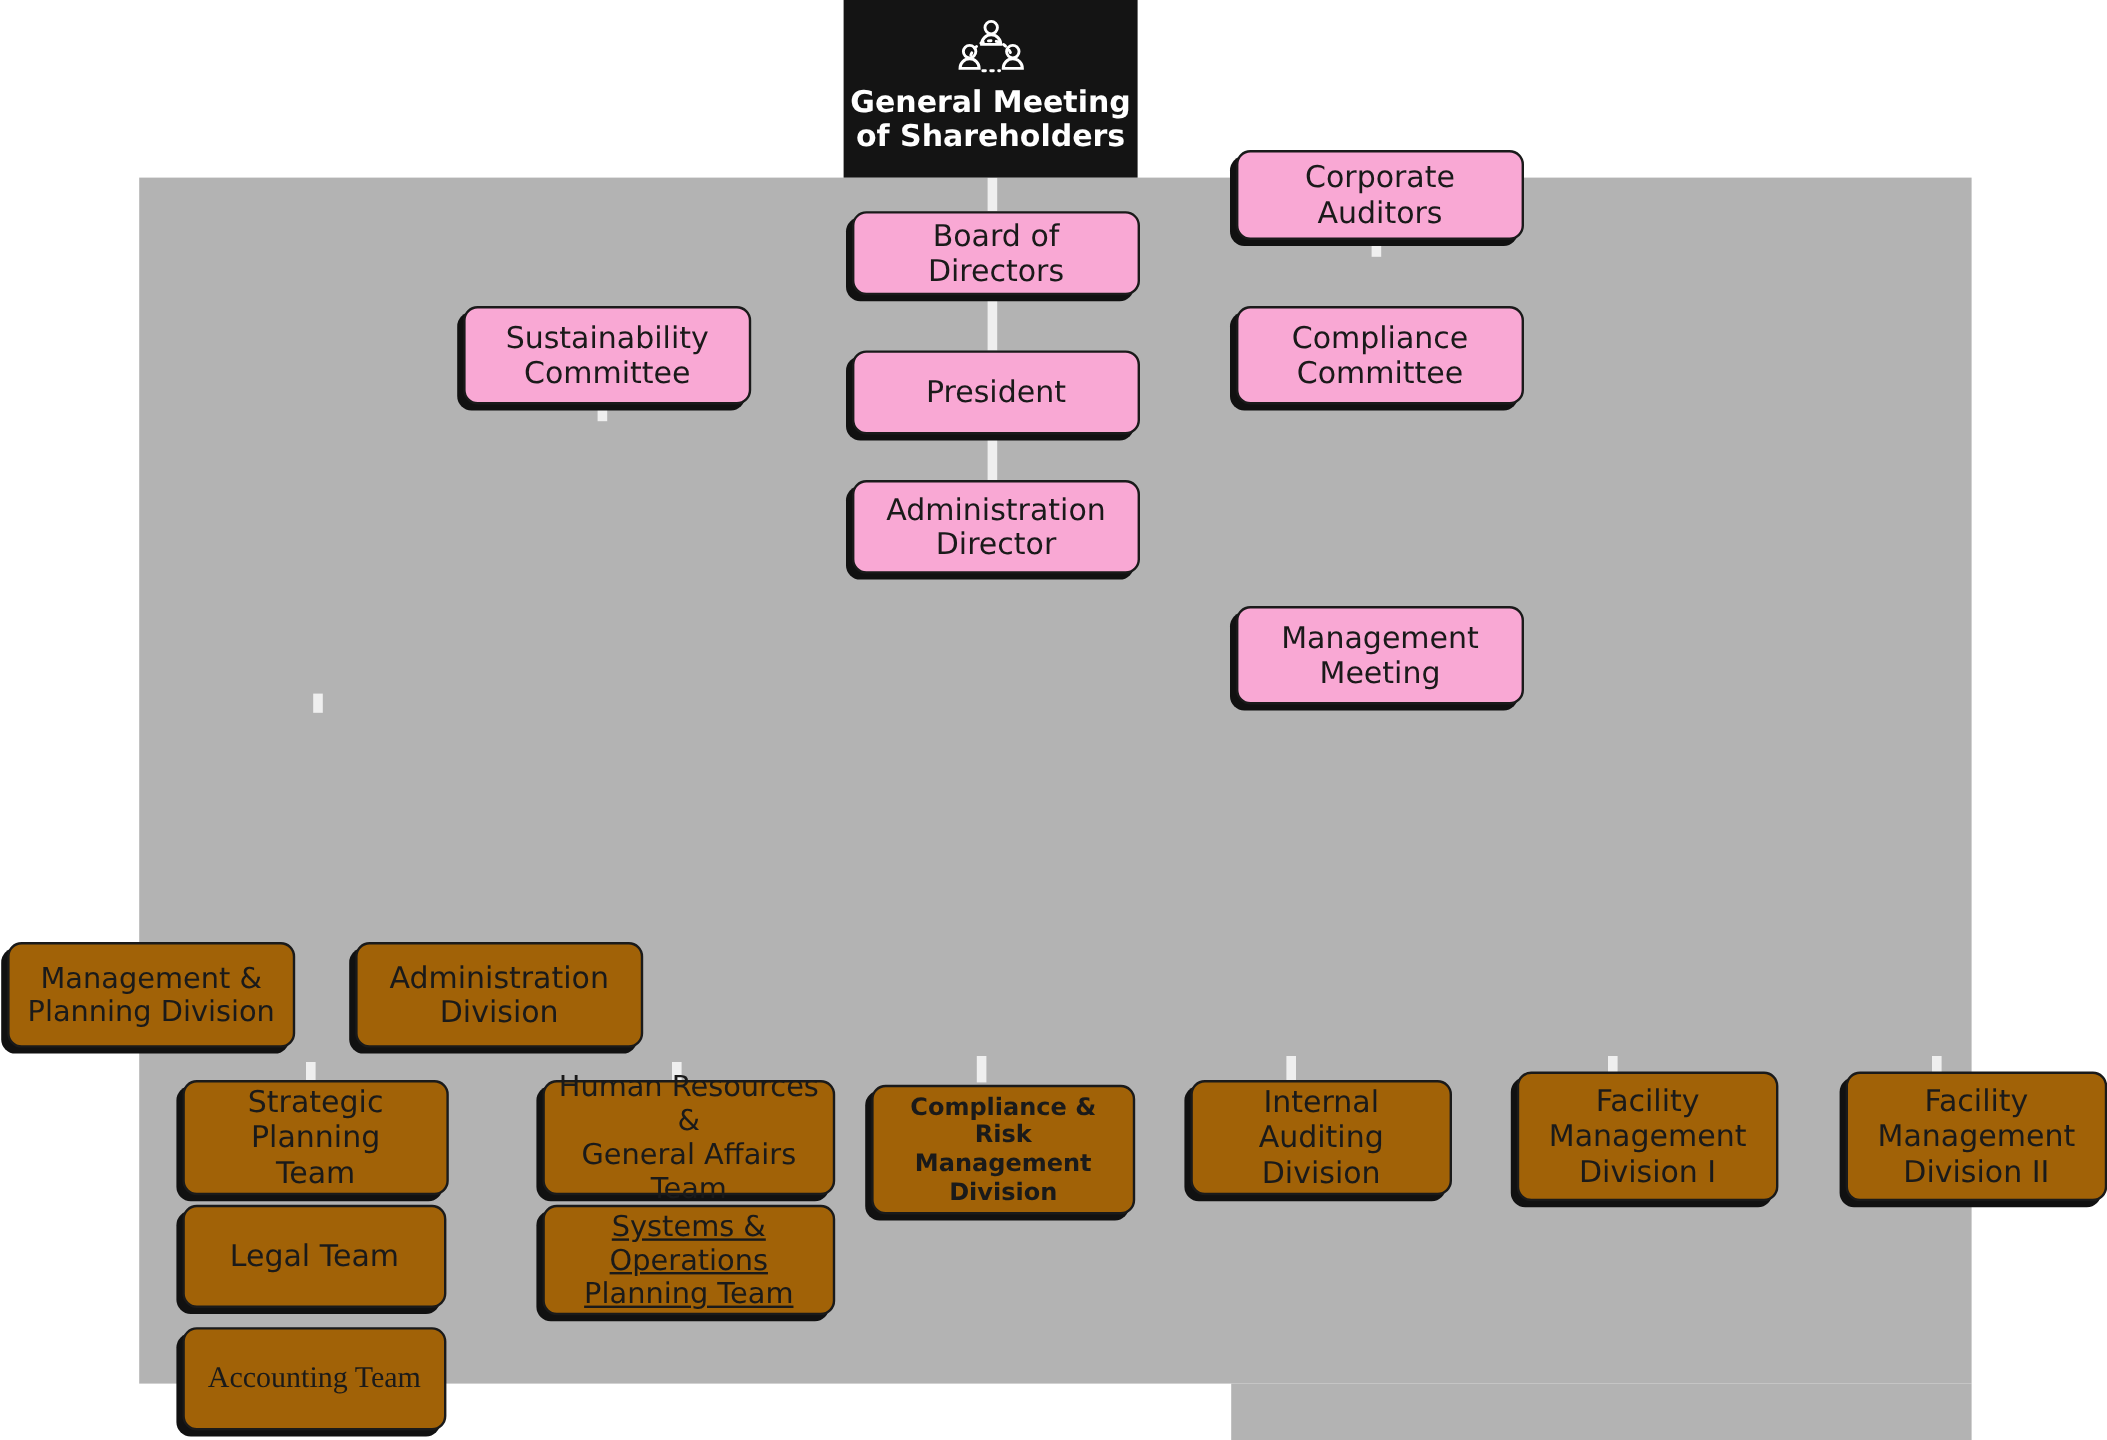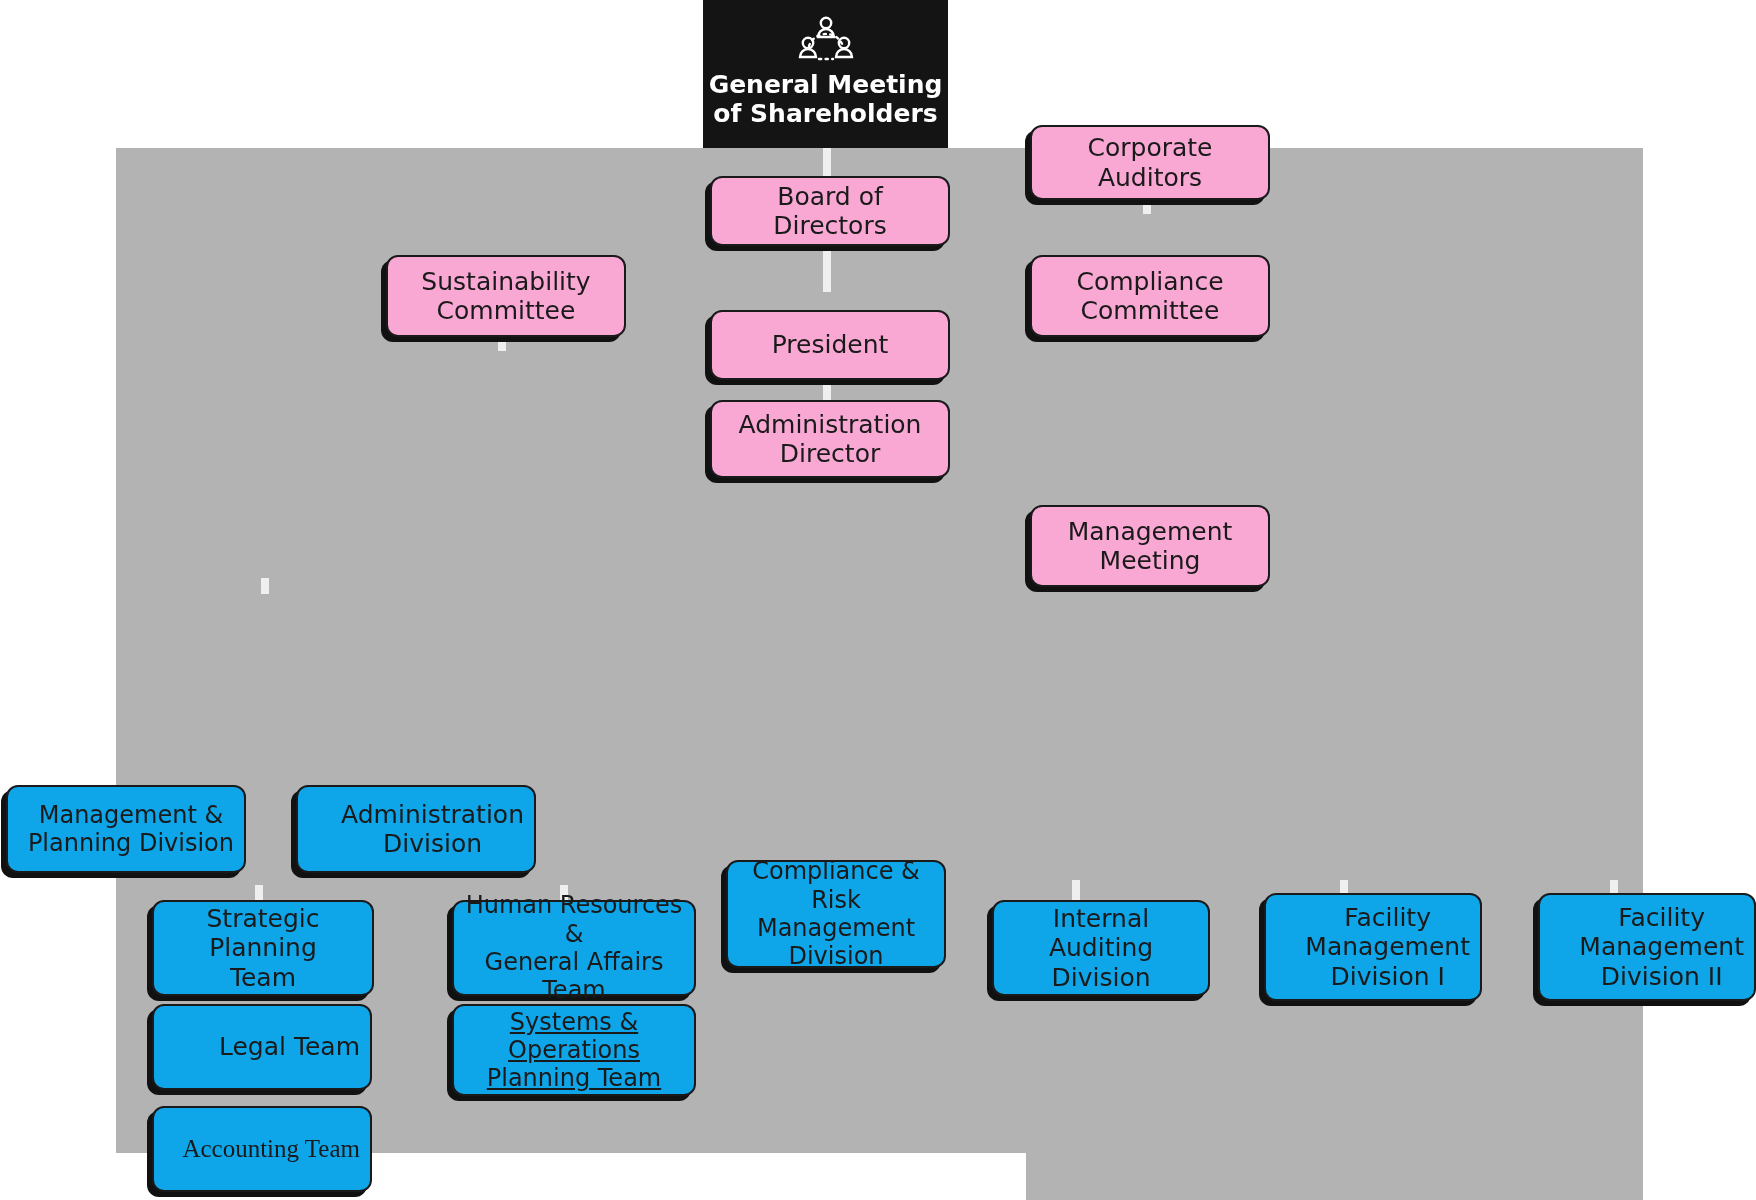--- a/index.html
+++ b/index.html
@@ -52,21 +52,21 @@
     box-shadow: -5px 5px 0 0 #111111;
     display: flex;
     align-items: center;
     justify-content: center;
     text-align: center;
     color: #1a1a1a;
     font-size: 25px;
     line-height: 1.18;
     padding: 4px 10px;
   }
-  .node.plain-white { background: #0ea5e9; justify-content: flex-end; }
+  .node.plain-white { background: #a16207; }
 
   
   #node-shareholders {
     position: absolute;
     left: 703px;
     top: 0px;
     width: 245px;
     height: 148px;
     background: #141414;
     display: flex;
@@ -127,21 +127,21 @@
         <path d="M39 43 a8 8 0 0 1 16 0 z" fill="none"></path>
       </svg>
     </span>
     <div class="hero-label">General Meeting
 of Shareholders</div>
   </div>
 
   <div class="node" style="left:710px; top:176px; width:240px; height:70px;align-items:center;">
     <span style="white-space:pre-line">Board of Directors</span>
   </div>
-  <div class="node" style="left:710px; top:292px; width:240px; height:70px;margin-top:18px;">
+  <div class="node" style="left:710px; top:292px; width:240px; height:70px;">
     <span style="white-space:pre-line">President</span>
   </div>
   <div class="node" style="left:710px; top:400px; width:240px; height:78px;">
     <span style="white-space:pre-line">Administration
 Director</span>
   </div>
 
   <div class="node" style="left:386px; top:255px; width:240px; height:82px;">
     <span style="white-space:pre-line">Sustainability
 Committee</span>
@@ -160,21 +160,21 @@
   </div>
 
   <div class="node plain-white" style="left:6px; top:785px; width:240px; height:88px; font-size:24px;">
     <span style="white-space:pre-line">Management &amp;
 Planning Division</span>
   </div>
   <div class="node plain-white" style="left:296px; top:785px; width:240px; height:88px;">
     <span style="white-space:pre-line">Administration
 Division</span>
   </div>
-  <div class="node plain-white" style="left:726px; top:860px; width:220px; height:108px; font-size:24px;">
+  <div class="node plain-white" style="left:726px; top:904px; width:220px; height:108px; font-size:20px;font-weight:bold;">
     <span style="white-space:pre-line">Compliance &amp;
 Risk Management
 Division</span>
   </div>
   <div class="node plain-white" style="left:992px; top:900px; width:218px; height:96px;">
     <span style="white-space:pre-line">Internal Auditing
 Division</span>
   </div>
   <div class="node plain-white" style="left:1264px; top:893px; width:218px; height:108px;">
     <span style="white-space:pre-line">Facility

